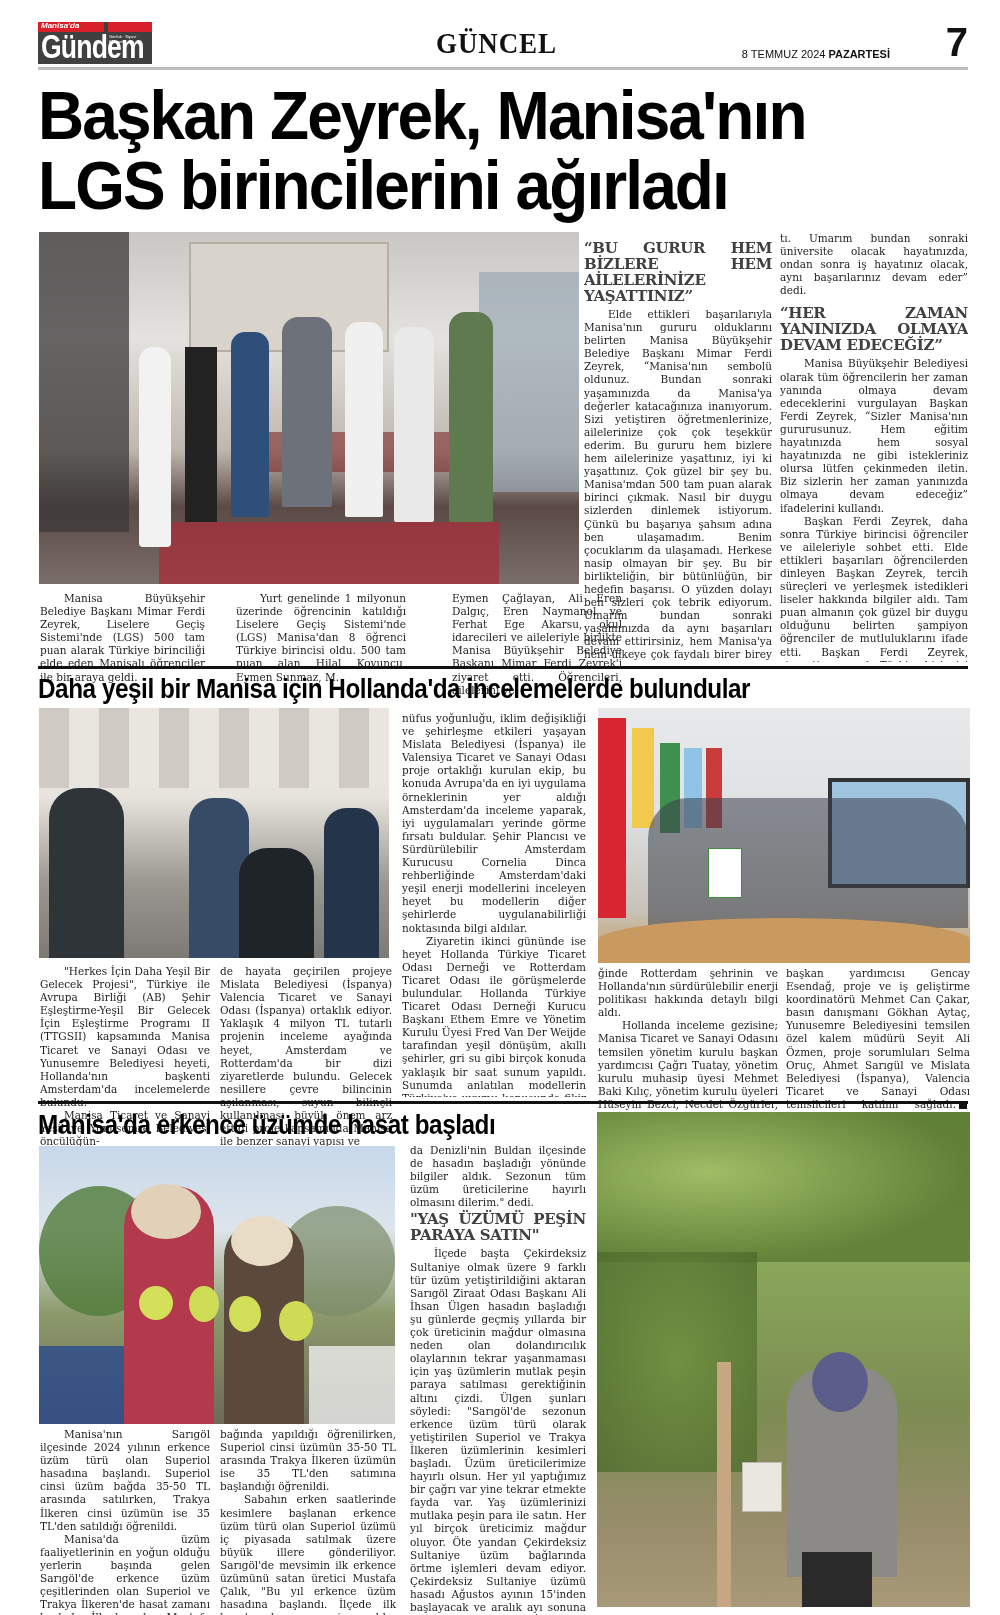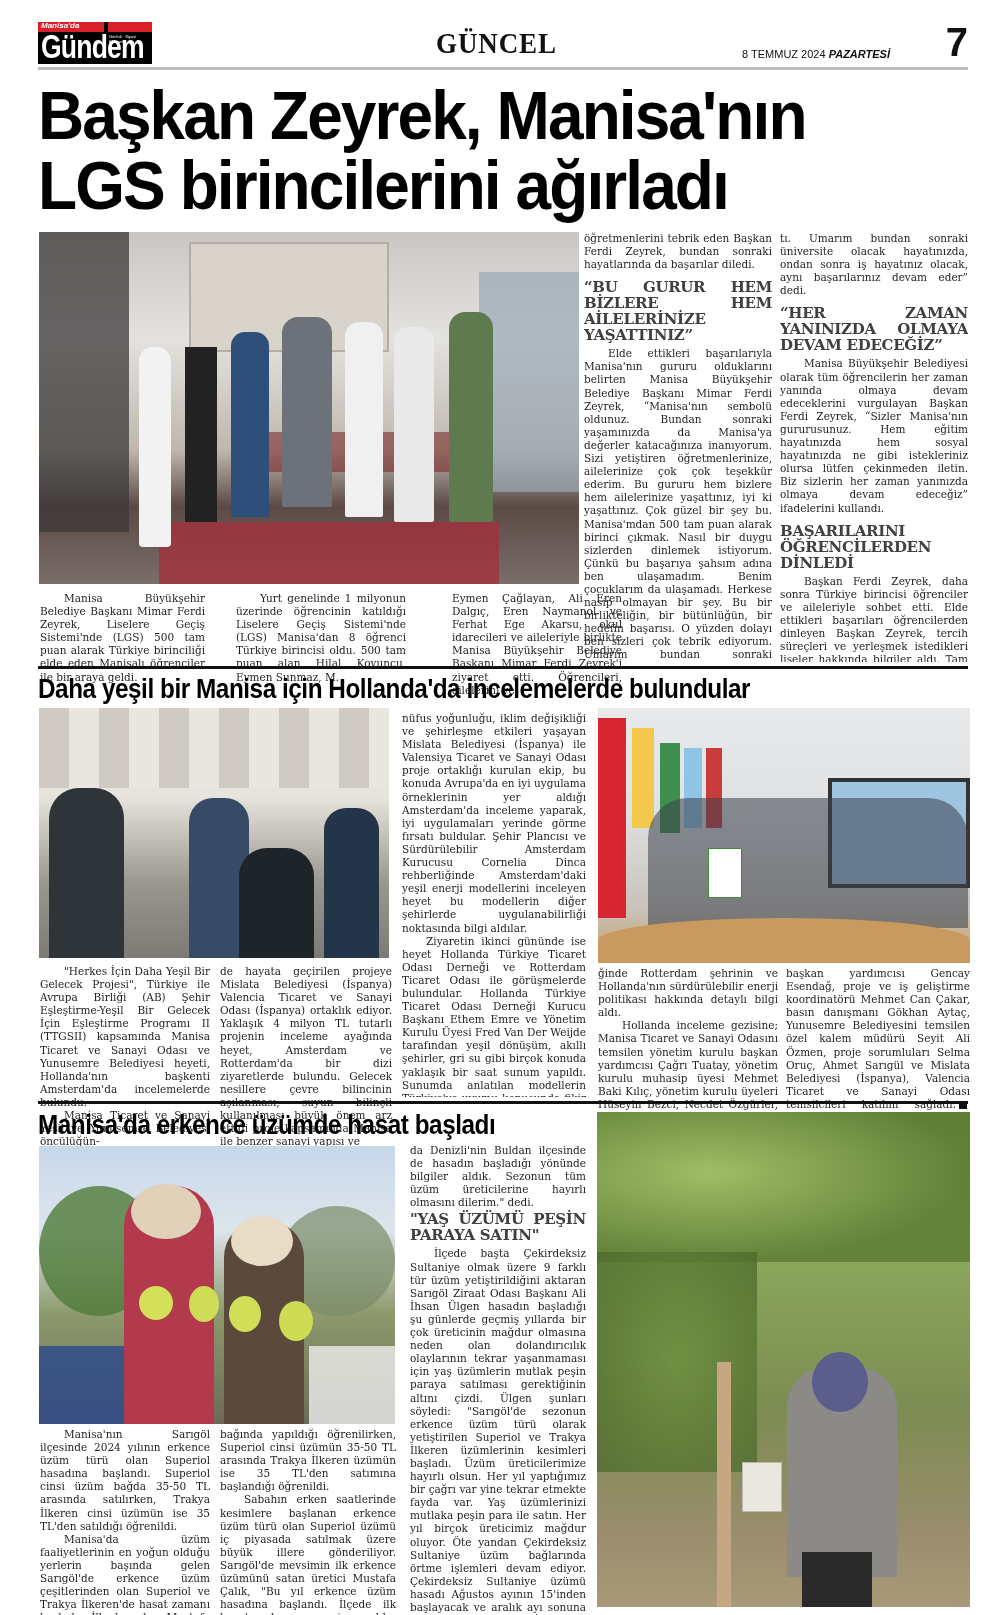--- a/index.html
+++ b/index.html
@@ -1,29 +1,29 @@
 <!DOCTYPE html>
 <html><head>
 <meta charset="utf-8">
 <style>
   * { box-sizing: border-box; margin: 0; padding: 0; }
   html, body { width: 1000px; height: 1615px; background: #ffffff; overflow: hidden; }
   body { position: relative; font-family: "DejaVu Serif", serif; color: #1a1a1a; }
 
   
   .masthead { position: absolute; left: 38px; top: 22px; width: 930px; height: 46px; }
-  .logo { position: absolute; left: 0; top: 0; width: 114px; height: 42px; background: #000000; }
+  .logo { position: absolute; left: 0; top: 0; width: 114px; height: 42px; background: #404040; }
   .logo .red-top { position: absolute; left: 0; top: 0; width: 66px; height: 10px; background: #d8202a; }
   .logo .red-top2 { position: absolute; left: 70px; top: 0; width: 44px; height: 10px; background: #d8202a; }
   .logo .pre { position: absolute; left: 3px; top: -1px; font: italic bold 8px "Liberation Sans", sans-serif; color: #fff; }
   .logo .name { position: absolute; left: 3px; top: 6px; font: bold 34px/36px "Liberation Sans", sans-serif; color: #fff; letter-spacing: -1px; transform: scaleX(0.78); transform-origin: left top; }
   .logo .tag { position: absolute; left: 71px; top: 12px; font: 4px "Liberation Sans", sans-serif; color: #fff; }
   .section-title { position: absolute; left: 398px; top: 4px; font: bold 30px/34px "Liberation Serif", serif; letter-spacing: 1px; color: #111; transform: scaleX(0.9); transform-origin: left top; }
   .date { position: absolute; right: 78px; top: 26px; font: 11px "Liberation Sans", sans-serif; color: #111; }
-  .date b { font-weight: bold; font-style: italic; }
+  .date b { font-weight: bold; }
   .page-no { position: absolute; right: 0; top: -2px; font: bold 40px/44px "Liberation Sans", sans-serif; color: #111; }
   .masthead-rule { position: absolute; left: 38px; top: 67px; width: 930px; height: 3px; background: #bdbdbd; }
 
   
   .h1 { position: absolute; left: 38px; top: 80px; width: 940px; font: 900 68px/70px "Liberation Sans", sans-serif; letter-spacing: -2px; color: #000; transform: scaleX(0.94); transform-origin: left top; }
   .h2 { position: absolute; font: bold 27px/30px "Liberation Sans", sans-serif; color: #000; letter-spacing: -0.5px; transform-origin: left top; }
 
   .rule { position: absolute; left: 38px; width: 930px; height: 3px; background: #111; }
 
   
@@ -82,30 +82,28 @@
   <p>Manisa Büyükşehir Belediye Başkanı Mimar Ferdi Zeyrek, Liselere Geçiş Sistemi'nde (LGS) 500 tam puan alarak Türkiye birinciliği elde eden Manisalı öğrenciler ile bir araya geldi.</p>
 </div>
 <div class="col" style="left:220px; top:592px; width:170px;margin-left:16px;">
   <p>Yurt genelinde 1 milyonun üzerinde öğrencinin katıldığı Liselere Geçiş Sistemi'nde (LGS) Manisa'dan 8 öğrenci Türkiye birincisi oldu. 500 tam puan alan Hilal Koyuncu, Eymen Sunmaz, M.</p>
 </div>
 <div class="col" style="left:404px; top:592px; width:170px;margin-left:48px;">
   <p class="noind">Eymen Çağlayan, Ali Eren Dalgıç, Eren Naymanol ve Ferhat Ege Akarsu, okul idarecileri ve aileleriyle birlikte Manisa Büyükşehir Belediye Başkanı Mimar Ferdi Zeyrek'i ziyaret etti. Öğrencileri, ailelerini ve</p>
 </div>
 
 <div class="col" style="left:584px; top:232px; width:188px; height:430px; overflow:hidden;">
-  <p class="noind">öğretmenlerini tebrik eden Başkan Ferdi Zeyrek, bundan sonraki hayatlarında da başarılar diledi.</p>
   <div class="subhead">“BU GURUR HEM BİZLERE HEM AİLELERİNİZE YAŞATTINIZ”</div>
   <p>Elde ettikleri başarılarıyla Manisa'nın gururu olduklarını belirten Manisa Büyükşehir Belediye Başkanı Mimar Ferdi Zeyrek, “Manisa'nın sembolü oldunuz. Bundan sonraki yaşamınızda da Manisa'ya değerler katacağınıza inanıyorum. Sizi yetiştiren öğretmenlerinize, ailelerinize çok çok teşekkür ederim. Bu gururu hem bizlere hem ailelerinize yaşattınız, iyi ki yaşattınız. Çok güzel bir şey bu. Manisa'mdan 500 tam puan alarak birinci çıkmak. Nasıl bir duygu sizlerden dinlemek istiyorum. Çünkü bu başarıya şahsım adına ben ulaşamadım. Benim çocuklarım da ulaşamadı. Herkese nasip olmayan bir şey. Bu bir birlikteliğin, bir bütünlüğün, bir hedefin başarısı. O yüzden dolayı ben sizleri çok tebrik ediyorum. Umarım bundan sonraki yaşamınızda da aynı başarıları devam ettirirsiniz, hem Manisa'ya hem ülkeye çok faydalı birer birey olursunuz. Bu benim en büyük isteğim bu olur. Emeklerinden dolayı ailelerinize de teşekkür ediyorum. Çok gurur verici bir şey olsa gerek. Bu gururu sizlere çocuklarınız yaşat-</p>
 </div>
 
 <div class="col" style="left:780px; top:232px; width:188px; height:430px; overflow:hidden;">
   <p class="noind">tı. Umarım bundan sonraki üniversite olacak hayatınızda, ondan sonra iş hayatınız olacak, aynı başarılarınız devam eder” dedi.</p>
   <div class="subhead">“HER ZAMAN YANINIZDA OLMAYA DEVAM EDECEĞİZ”</div>
   <p>Manisa Büyükşehir Belediyesi olarak tüm öğrencilerin her zaman yanında olmaya devam edeceklerini vurgulayan Başkan Ferdi Zeyrek, “Sizler Manisa'nın gururusunuz. Hem eğitim hayatınızda hem sosyal hayatınızda ne gibi istekleriniz olursa lütfen çekinmeden iletin. Biz sizlerin her zaman yanınızda olmaya devam edeceğiz” ifadelerini kullandı.</p>
-  <div class="subhead">BAŞARILARINI ÖĞRENCİLERDEN DİNLEDİ</div>
   <p><span>Başkan Ferdi Zeyrek, daha sonra Türkiye birincisi öğrenciler ve aileleriyle sohbet etti. Elde ettikleri başarıları öğrencilerden dinleyen Başkan Zeyrek, tercih süreçleri ve yerleşmek istedikleri liseler hakkında bilgiler aldı. Tam puan almanın çok güzel bir duygu olduğunu belirten şampiyon öğrenciler de mutluluklarını ifade etti. Başkan Ferdi Zeyrek, ziyaretin sonunda Türkiye birincisi öğrencilere hediye takdim etti.</span></p>
 
 </div>
 
 <div class="rule" style="top:666px;"></div>
 
 <div class="h2" style="left:38px; top:674px; width:1040px; transform:scaleX(0.9);">Daha yeşil bir Manisa için Hollanda'da incelemelerde bulundular</div>
 
 <div class="photo" style="left:39px; top:708px; width:350px; height:250px; background:linear-gradient(180deg,#d6d3ce 0%,#e8e5df 35%,#9a9690 70%,#7d7a76 100%);" title="Heyet Amsterdam'da inceleme yaparken">
   <div class="layer" style="left:0; top:0; width:350px; height:80px; background:repeating-linear-gradient(90deg,#cfcac3 0 30px,#e9e6e0 30px 60px);"></div>

